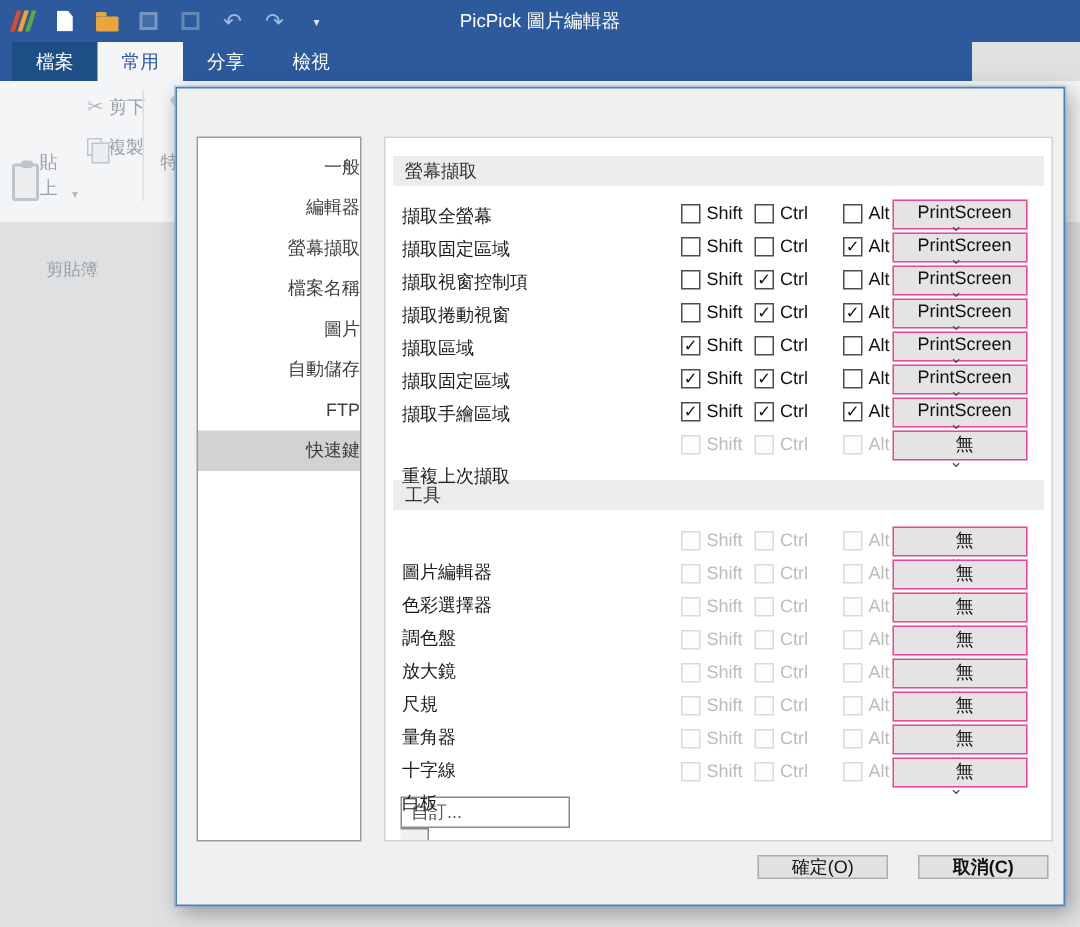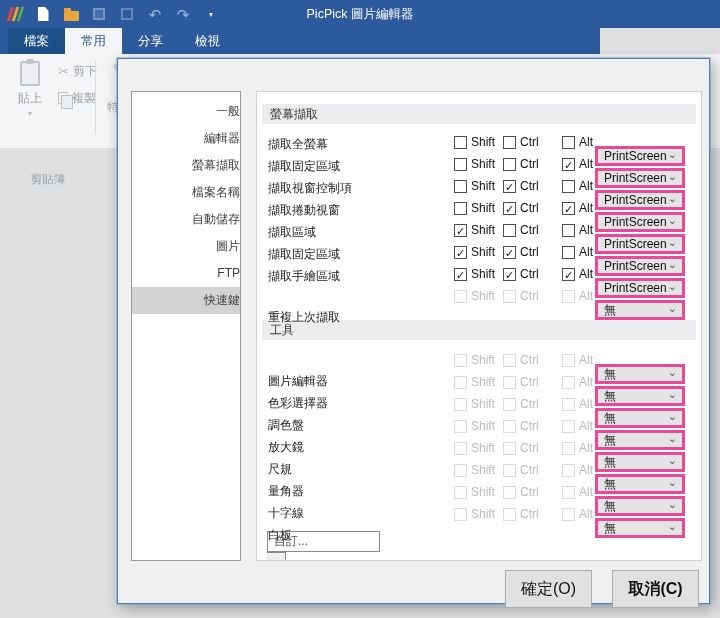--- a/index.html
+++ b/index.html
@@ -14,28 +14,28 @@
   .logo-stripes i { display:block; width:3px; height:14px; }
   .doc-shape { width:11px; height:14px; background:#fdfdfd; clip-path:polygon(0 0,70% 0,100% 28%,100% 100%,0 100%); }
   .folder-shape { position:relative; width:15px; height:10px; background:#e9a63d; border-radius:1px; margin-top:4px; }
   .folder-shape:before { content:""; position:absolute; left:0; top:-3px; width:7px; height:3px; background:#e9a63d; border-radius:1px 1px 0 0; }
   .gray-sq { width:12px; height:12px; border:2px solid rgba(255,255,255,.28); }
   .gray-sq.inner { background:rgba(255,255,255,.12); }
   .arrow-glyph { font-size:15px; color:#9db9e2; line-height:1; }
   .qat-caret { color:#dce6f4; font-size:8px; }
   .win-title { position:absolute; left:0; right:0; text-align:center; color:#ffffff; font-size:12.5px; pointer-events:none; }
 
-  .tabstrip { position:absolute; left:0; top:28px; width:600px; height:26px; background:#2c5a9c; display:flex; align-items:stretch; padding-left:8px; }
+  .tabstrip { position:absolute; left:0; top:28px; width:648px; height:26px; background:#2c5a9c; display:flex; align-items:stretch; padding-left:8px; }
   .tab { color:#ffffff; font-size:12.5px; display:flex; align-items:center; padding:0 16px; }
   .tab.file { background:#1d4e85; }
   .tab.active { background:#f4f5f6; color:#2b5a9c; }
 
   
   .ribbon { position:absolute; left:0; top:54px; width:720px; height:94px; background:#f4f5f6; color:#9ba1a9; }
-  .rb-big { position:absolute; left:8px; top:4px; width:44px; height:76px; display:flex; flex-direction:column; align-items:center; }
+  .rb-big { position:absolute; left:8px; top:4px; width:44px; height:76px; display:flex; flex-direction:row; align-items:flex-end; }
   .clipboard { width:20px; height:25px; border:2px solid #c0c5cb; background:#eceef0; border-radius:2px; position:relative; margin-top:3px; }
   .clipboard:before { content:""; position:absolute; left:4px; top:-4px; width:8px; height:5px; background:#c0c5cb; border-radius:2px; }
   .rb-big-label { font-size:12px; margin-top:4px; color:#9ba1a9; }
   .rb-caret { font-size:8px; color:#b6bbc1; margin-top:2px; }
   .rb-smallcol { position:absolute; left:58px; top:8px; display:flex; flex-direction:column; gap:9px; }
   .rb-small { display:flex; align-items:center; gap:4px; font-size:12px; color:#9ba1a9; height:18px; }
   .scissors { font-size:13px; color:#b3b8be; }
   .copy-shape { position:relative; width:10px; height:12px; border:1.5px solid #c0c5cb; background:#f4f5f6; }
   .copy-shape:before { content:""; position:absolute; left:2px; top:2px; width:10px; height:12px; border:1.5px solid #c0c5cb; background:#eceef0; }
   .rb-sep { position:absolute; left:95px; top:6px; width:1px; height:74px; background:#dcdfe2; }
@@ -61,29 +61,29 @@
   .sec-rows { margin-top:8px;text-decoration:underline; }
   .sec-rows.tools { margin-top:10px; }
   .hk-row { position:relative; height:22px; }
   .hk-label { position:absolute; left:11px; top:4px; font-size:12px; color:#1a1a1a; }
   .cb { position:absolute; top:3px; display:flex; align-items:center; gap:4px; font-size:12px; color:#111; }
   .cb-shift { left:197px; } .cb-ctrl { left:246px; } .cb-alt { left:292px;margin-left:13px; }
   .cb .box { width:13px; height:13px; border:1px solid #4d4d4d; background:#fff; font-size:11px; line-height:12px; text-align:center; color:#111; }
   .hk-row.disabled .hk-label { color:#1a1a1a;margin-top:19px; }
   .hk-row.disabled .cb { color:#bcbcbc; }
   .hk-row.disabled .cb .box { border-color:#dadada; background:#fdfdfd; }
-  .hk-select { position:absolute; left:338px; top:14px; width:90px; height:20px; background:#e4e4e4; border:3px solid #ec4899; display:flex; align-items:center; }
+  .hk-select { position:absolute; left:338px; top:1px; width:90px; height:20px; background:#e4e4e4; border:1px solid #ec4899; display:flex; align-items:center;flex-direction:column; }
   .sel-text { font-size:12px; color:#111; padding-left:6px; flex:1; }
   .chev { font-size:11px; color:#555; padding-right:5px; margin-top:-4px; }
   .custom-combo { margin:5px 0 0 10px; display:flex;flex-direction:column; }
   .combo-input { width:113px; height:21px; background:#fff; border:1px solid #8b8b8b; font-size:12px; color:#555; line-height:19px; padding-left:6px; }
   .combo-btn { width:19px; height:21px; background:#f0f0f0; border:1px solid #8b8b8b; border-left:none; display:flex; align-items:center; justify-content:center; font-size:7px; color:#444; }
 
   .dlg-footer { position:absolute; left:0; bottom:0; width:100%; height:44px; }
-  .btn { position:absolute; top:11px; width:87px; height:38px; background:#e1e1e1; border:1px solid #adadad; font-size:16px; color:#111; display:flex; align-items:center; justify-content:center; font-family:inherit; }
+  .btn { position:absolute; top:11px; width:87px; height:16px; background:#e1e1e1; border:1px solid #adadad; font-size:12px; color:#111; display:flex; align-items:center; justify-content:center; font-family:inherit; }
   .btn-ok { right:117px; }
   .btn-cancel { right:10px;font-weight:bold; }
 </style>
 </head>
 <body>
 
 <div class="titlebar">
   <div class="qat">
     <span class="qat-item">
       <span class="logo-stripes">
@@ -143,22 +143,22 @@
   <div class="group-label">剪貼簿</div>
 </div>
 
 <div class="dialog">
 
   <div class="sidebar">
       <div class="sb-item">一般</div>
       <div class="sb-item">編輯器</div>
       <div class="sb-item">螢幕擷取</div>
       <div class="sb-item">檔案名稱</div>
+      <div class="sb-item">圖片</div>
       <div class="sb-item">自動儲存</div>
-      <div class="sb-item">圖片</div>
       <div class="sb-item">FTP</div>
       <div class="sb-item selected">快速鍵</div>
     </div>
 
   <div class="panel">
     <div id="sections-root">
         <div class="sec-header first">
           <span>螢幕擷取</span>
         </div>
         <div class="sec-rows">

